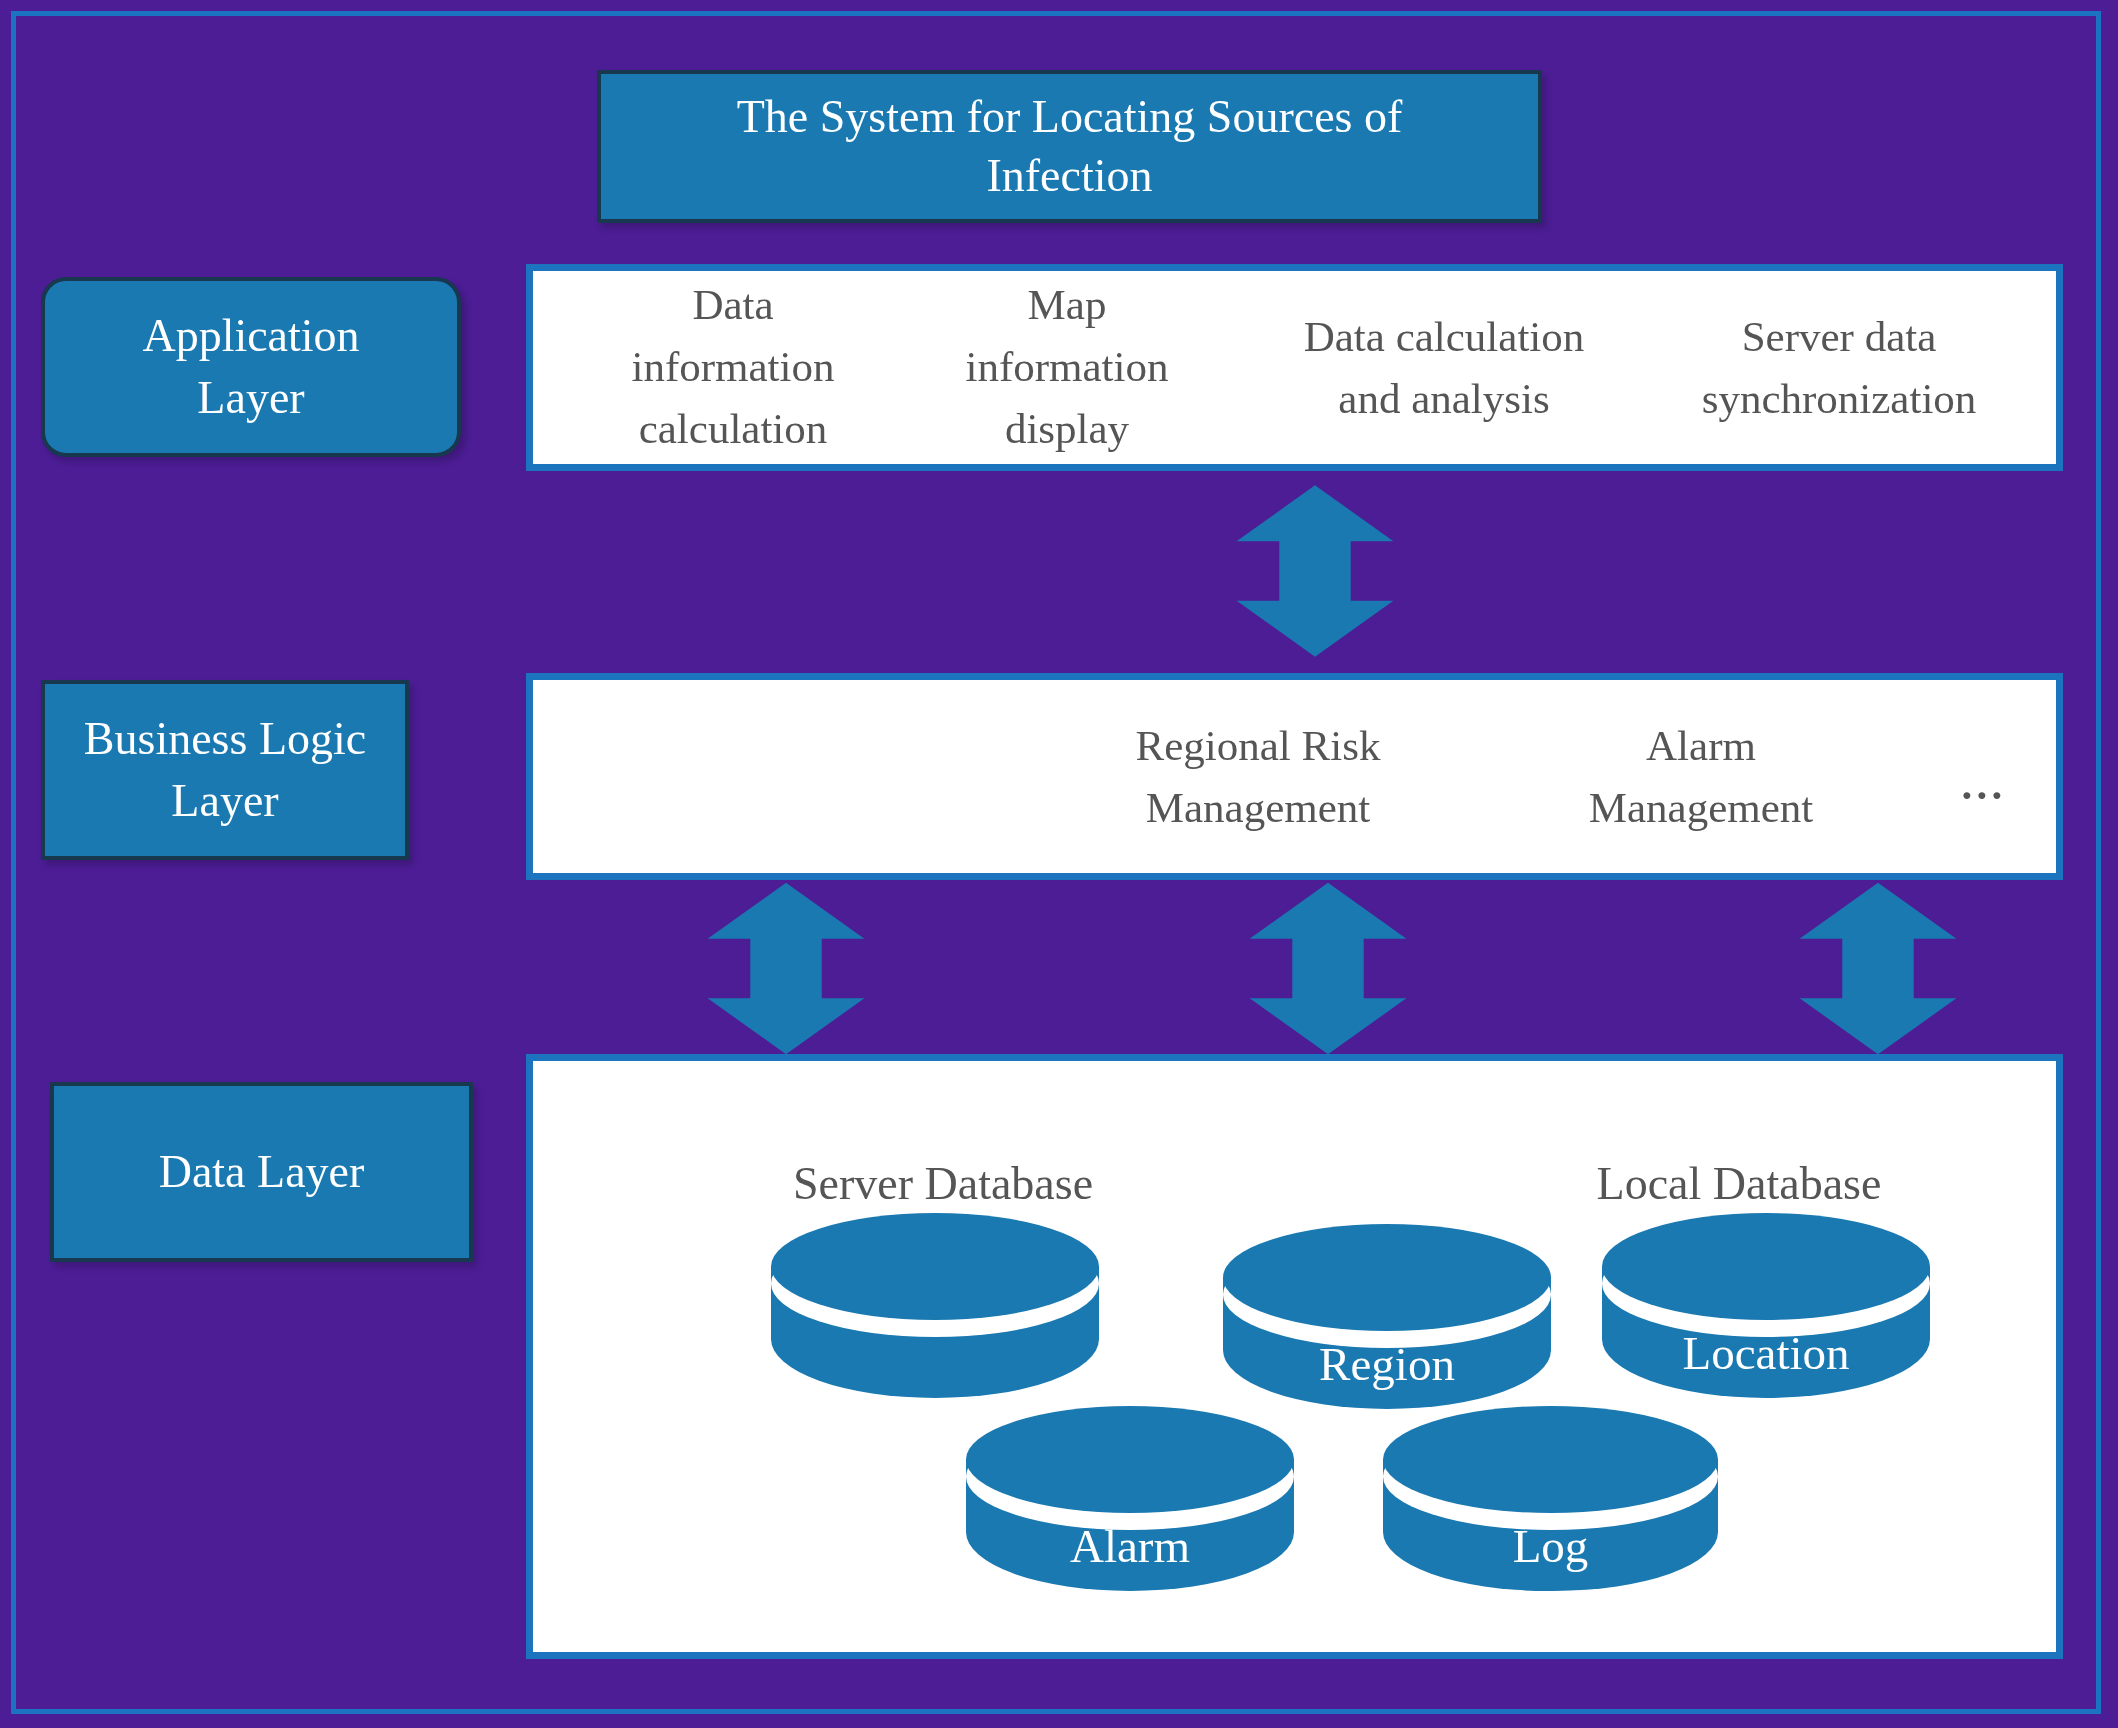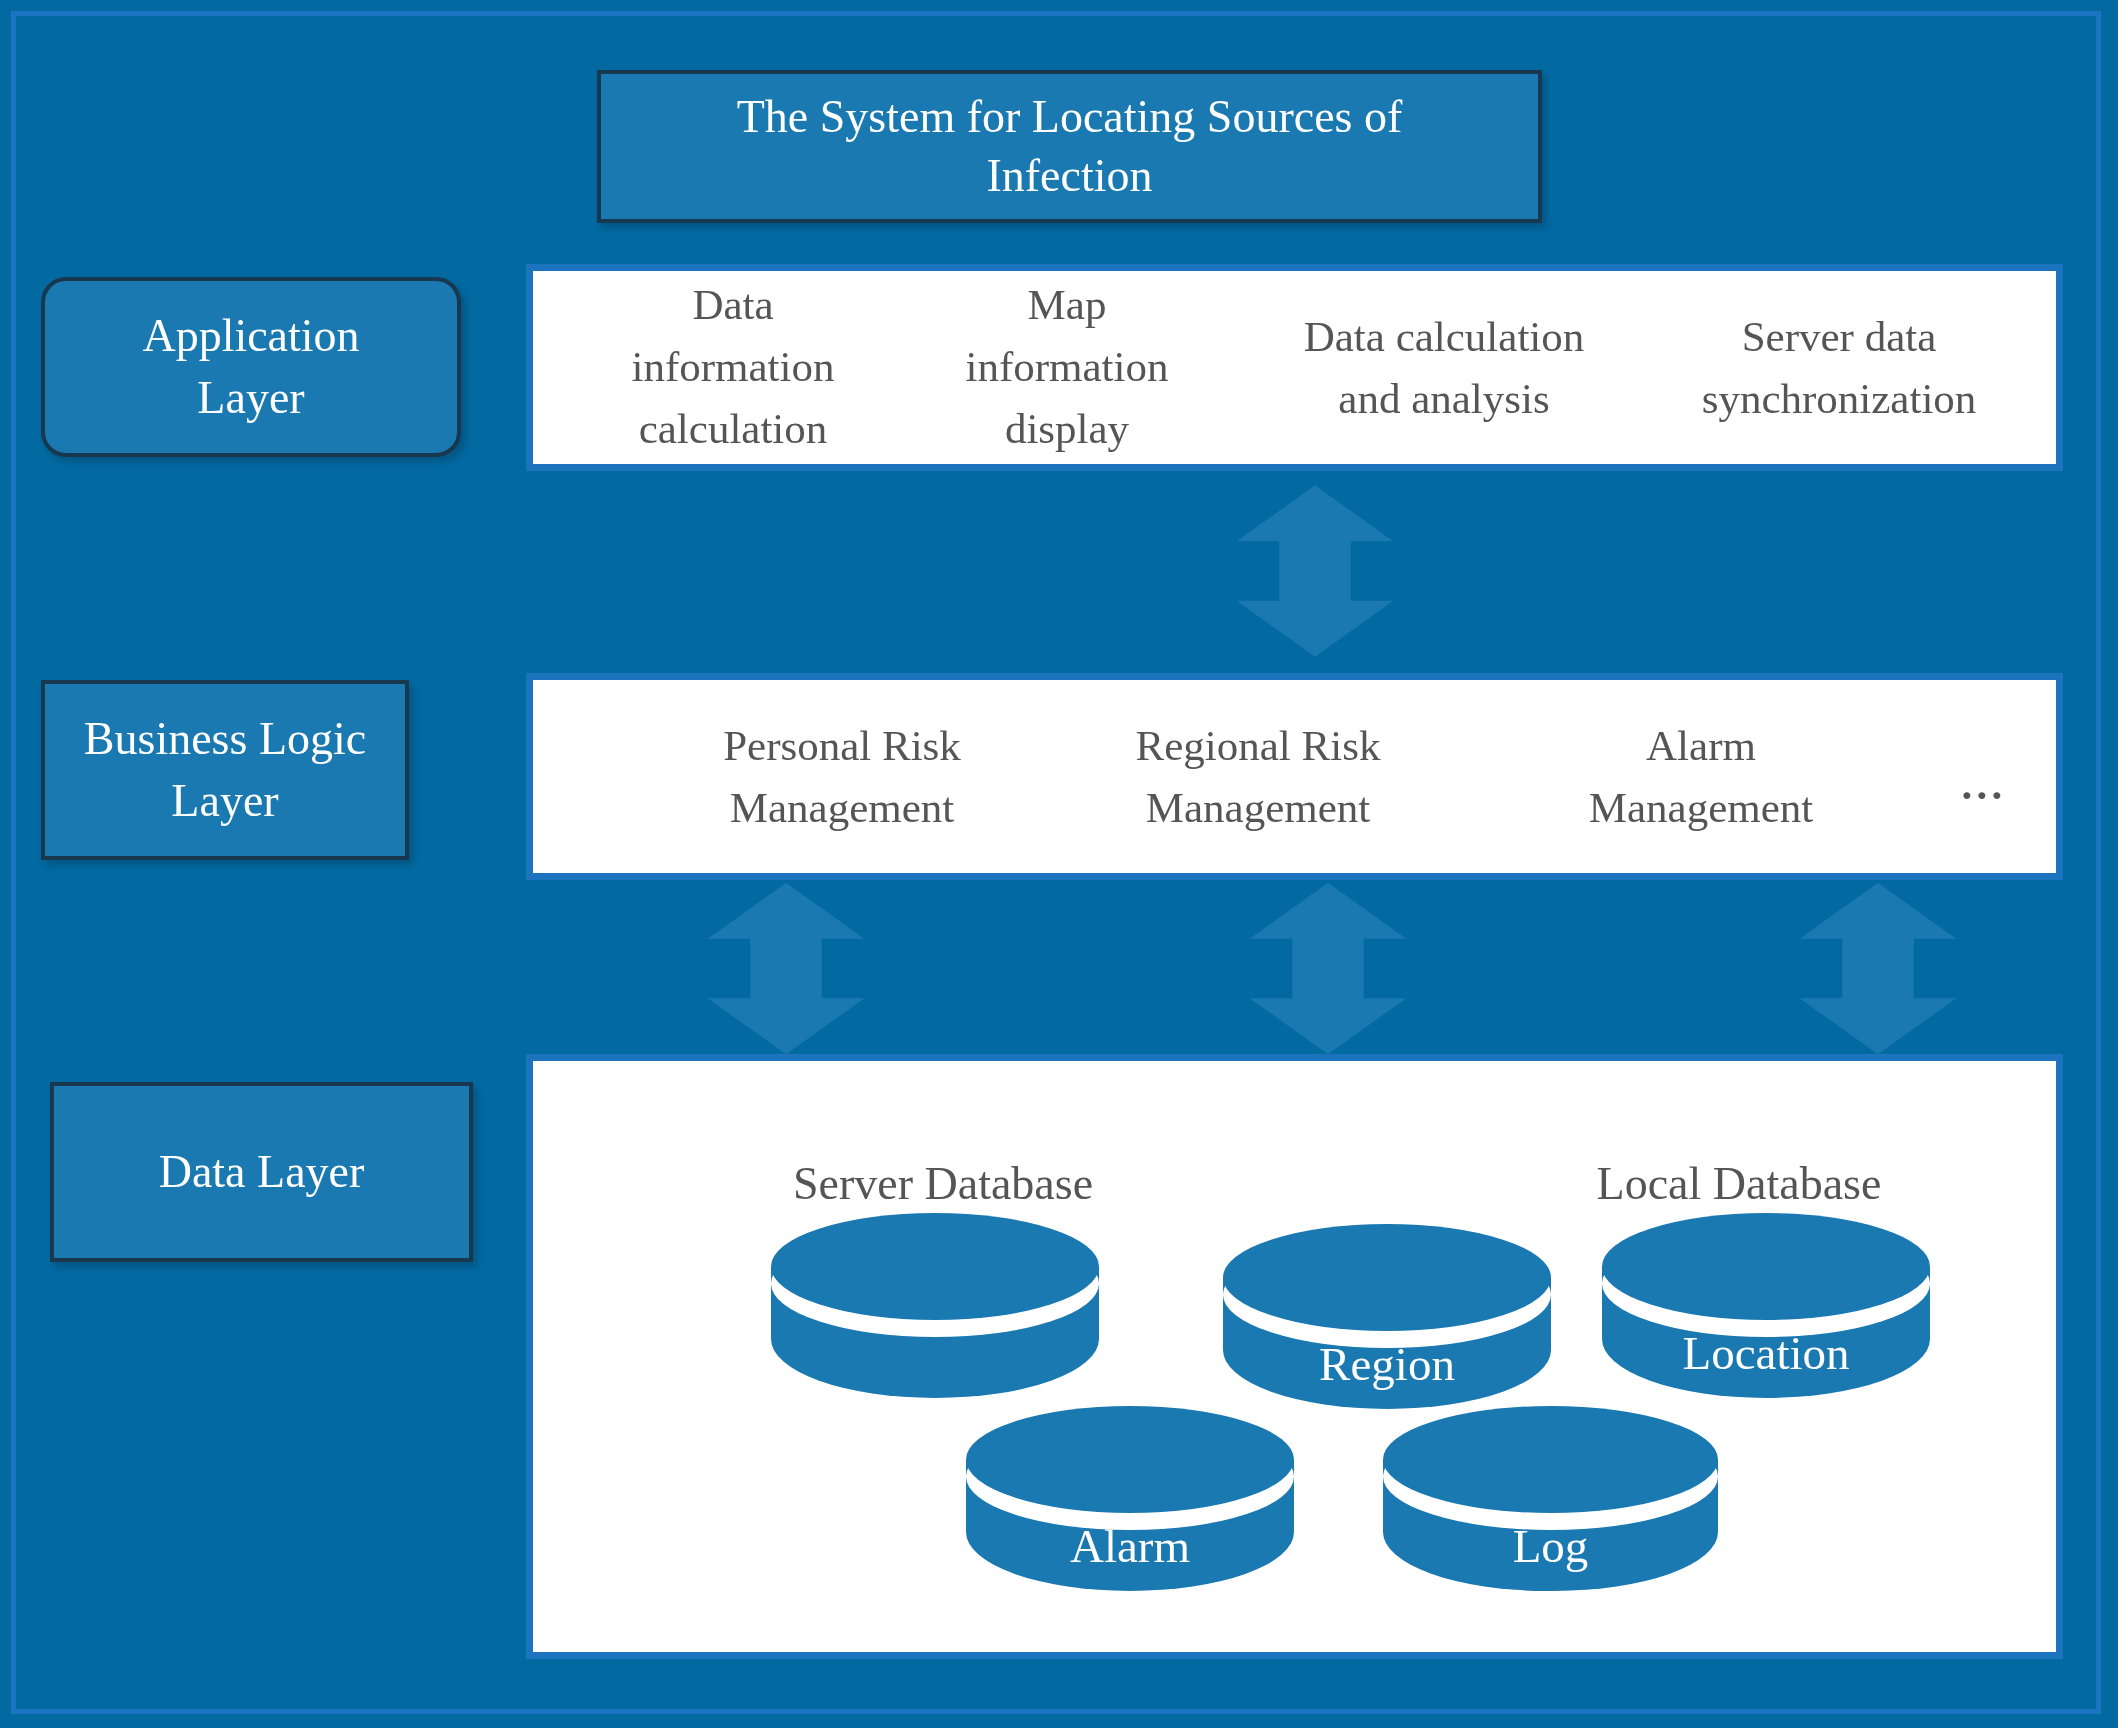--- a/index.html
+++ b/index.html
@@ -1,20 +1,20 @@
 <!DOCTYPE html>
 <html style="font-size:11.4px"><head>
 <meta charset="utf-8">
 <style>
   html, body { margin: 0; padding: 0; background: #ffffff; }
   .page {
     position: relative;
     width: 2119px;
     height: 1729px;
-    background: #0369a1;
+    background: #4c1d95;
     font-family: "Liberation Serif", "DejaVu Serif", serif;
     overflow: hidden;
   }
   .outer-border {
     position: absolute;
     left: 11.4px; top: 11.4px;
     width: 2090px; height: 1703px;
     border: 5.7px solid #1c73c2;
     box-sizing: border-box;
   }
@@ -130,21 +130,20 @@
   </div>
 
   <svg class="v-arrow" style="left:1231px; top:484px;" viewBox="0 0 240 245">
     <polygon points="120,0 232,80 171,80 171,165 232,165 120,245 8,165 69,165 69,80 8,80"></polygon>
   </svg>
 
   <div class="fillbox bl-label">
     <span class="cap">Business Logic Layer</span>
   </div>
   <div class="contentbox bl-content">
-    <div class="row-item" style="left:309px; width:335px;">Personal Risk Management</div>
     <div class="row-item" style="left:725px; width:335px;">Regional Risk Management</div>
     <div class="row-item" style="left:1168px; width:236px;">Alarm Management</div>
     <div class="ellipsis" style="left:1451px;">...</div>
   </div>
 
   <svg class="v-arrow" style="left:702px; top:882px; height:173px;" viewBox="0 0 240 245">
     <polygon points="120,0 232,80 171,80 171,165 232,165 120,245 8,165 69,165 69,80 8,80"></polygon>
   </svg>
   <svg class="v-arrow" style="left:1244px; top:882px; height:173px;" viewBox="0 0 240 245">
     <polygon points="120,0 232,80 171,80 171,165 232,165 120,245 8,165 69,165 69,80 8,80"></polygon>

